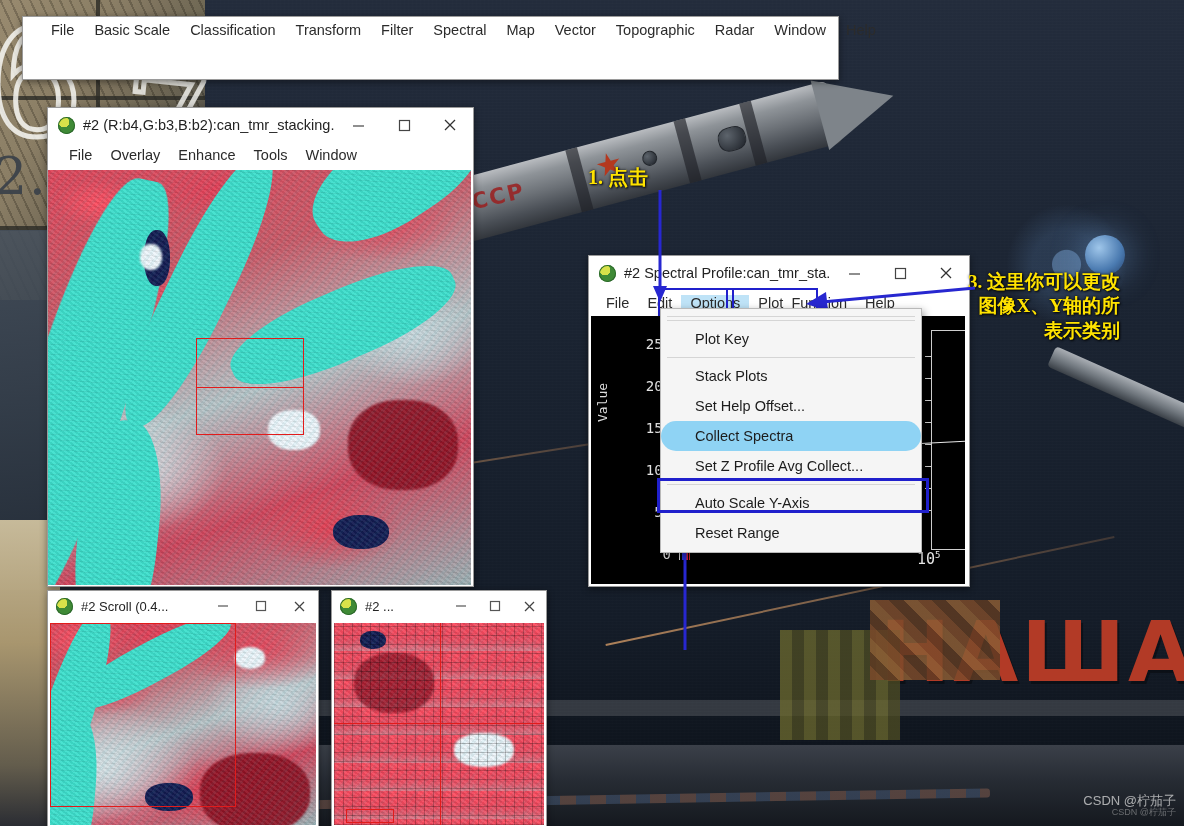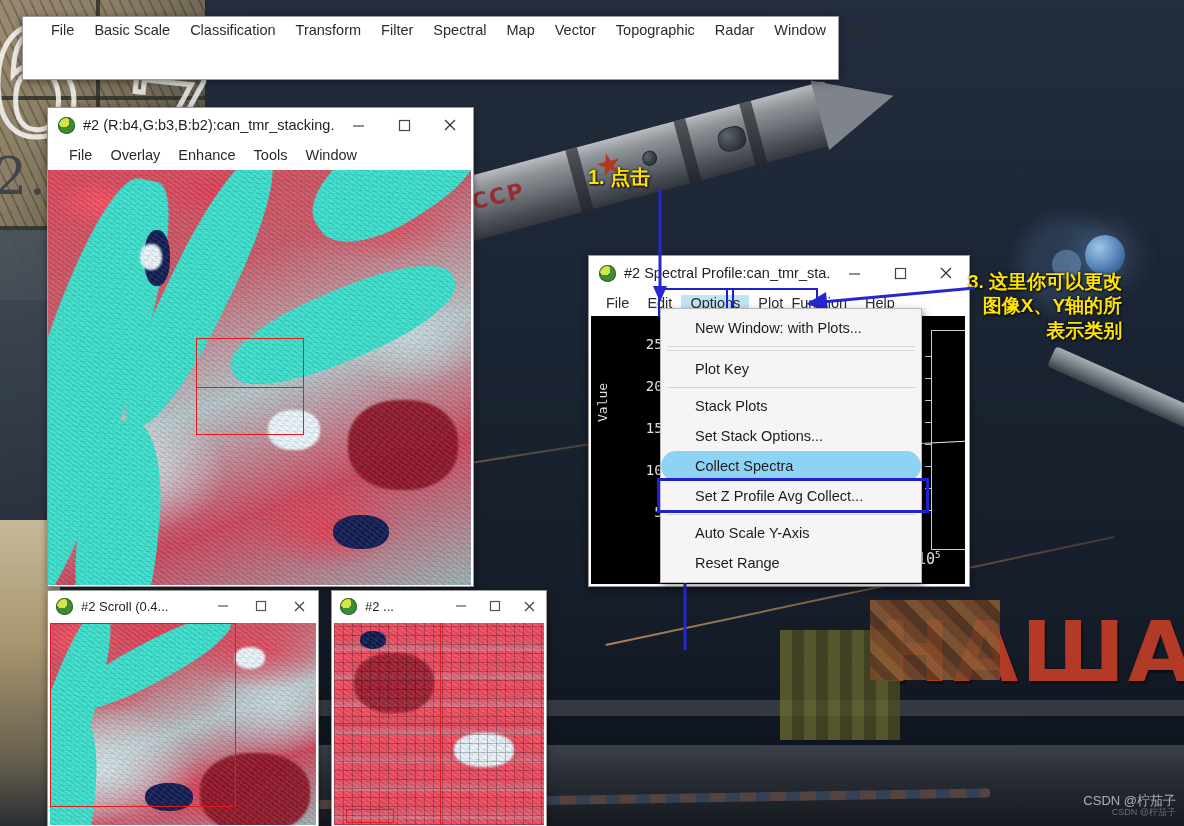--- a/index.html
+++ b/index.html
@@ -194,21 +194,21 @@
   .menu-item.sel{background:#8fd3f4;border-radius:15px;}
   .menu-sep{height:1px;background:#d5d5d5;margin:3px 6px;}
   .sel-outline{position:absolute;left:657px;top:478px;width:266px;height:29px;
     border:3px solid #2020cc;z-index:60;pointer-events:none;}
 
   
   .mb-box{position:absolute;border:2.5px solid #2020cc;z-index:40;pointer-events:none;}
 
   
   .anno{position:absolute;color:#ffe300;font-weight:bold;line-height:1.28;
-    font-family:Liberation Sans, sans-serif;
+    font-family:Liberation Serif, serif;
     text-shadow:0 0 3px rgba(0,0,0,.9),1px 1px 2px rgba(0,0,0,.8);white-space:pre;}
   #anno1{left:588px;top:165px;font-size:20px;}
   #anno2{left:645px;top:645px;font-size:19px;}
   #anno3{left:968px;top:270px;font-size:19px;text-align:right;}
   .arrow{position:absolute;z-index:45;}
 
   .watermark{position:absolute;right:8px;bottom:8px;color:rgba(225,225,225,.72);
     font-size:13px;font-family:"Liberation Sans",sans-serif;text-align:right;line-height:1.1;}
   .watermark small{display:block;font-size:9px;color:rgba(200,200,200,.45);}
 </style>
@@ -479,27 +479,26 @@
       <div class="sp-tick" style="left:334px;top:172px;"></div>
       <div class="sp-tick" style="left:334px;top:194px;"></div>
       <div class="sp-line" style="left:320px;top:126px;width:56px;transform:rotate(-3deg);"></div>
       <div class="sp-lbl" style="left:326px;top:234px;">
         <span>10</span><sup style="font-size:9px;">5</sup>
       </div>
     </div>
   </div>
 
   <div id="opts-menu">
-    <div class="menu-item">New Window: with Plots...</div>
     <div class="menu-sep"></div>
     <div class="menu-sep"></div>
     <div class="menu-item">Plot Key</div>
     <div class="menu-sep"></div>
     <div class="menu-item">Stack Plots</div>
-    <div class="menu-item">Set Stack Options...</div>
+    <div class="menu-item">Set Help Offset...</div>
     <div class="menu-item sel">Collect Spectra</div>
     <div class="menu-item">Set Z Profile Avg Collect...</div>
     <div class="menu-sep"></div>
     <div class="menu-item">Auto Scale Y-Axis</div>
     <div class="menu-item">Reset Range</div>
   </div>
   <div class="sel-outline"></div>
 
   <div class="mb-box" style="left:658px;top:288px;width:72px;height:24px;"></div>
   <div class="mb-box" style="left:726px;top:288px;width:88px;height:24px;"></div>

